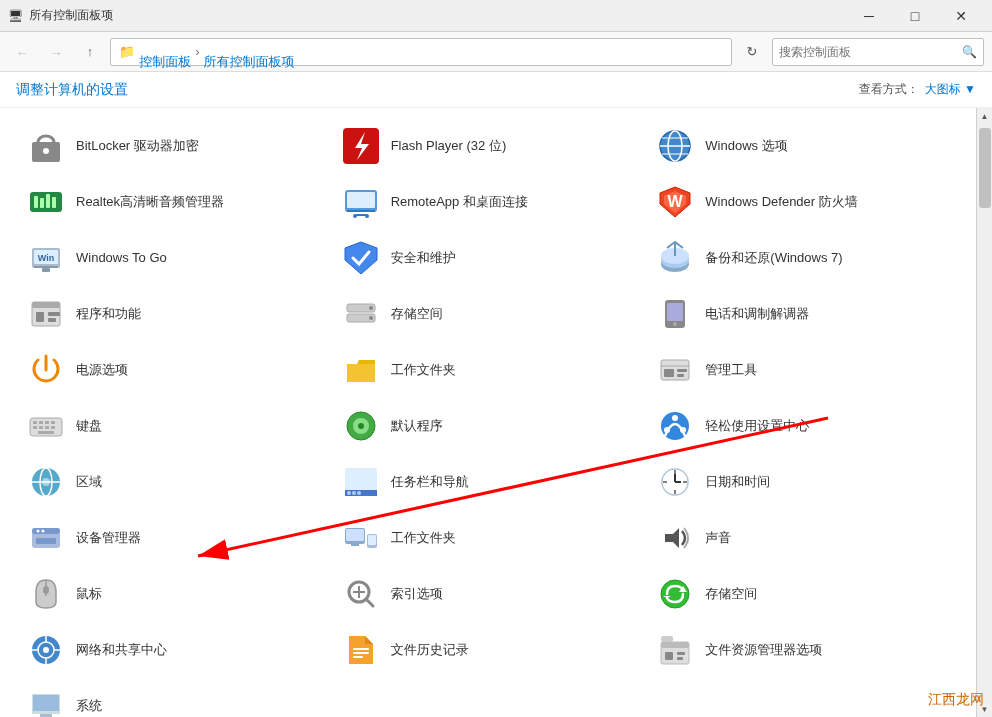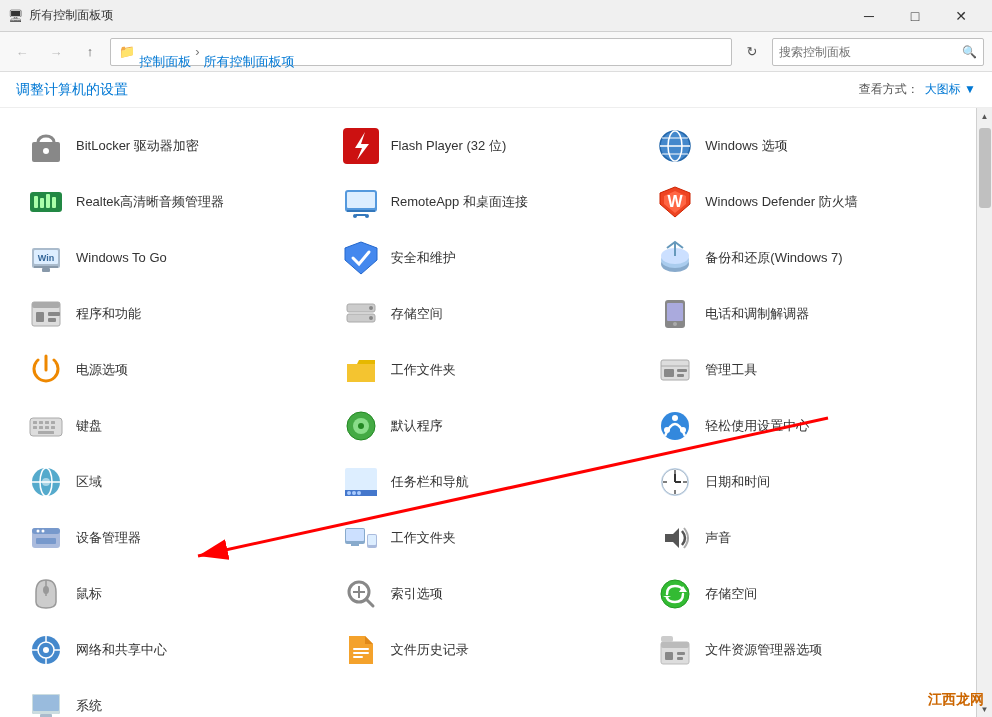--- a/index.html
+++ b/index.html
@@ -239,21 +239,21 @@
       z-index: 100;
     }
 
     
     .watermark {
       position: absolute;
       bottom: 8px;
       right: 8px;
       font-size: 14px;
       color: #cc6600;
-      font-weight: bold;
+      font-weight: normal;
       z-index: 200;
     }
   </style>
 </head>
 <body>
 
 <div class="title-bar">
   <div class="title-bar-left">
     <span>🖥</span>
     <span>所有控制面板项</span>

